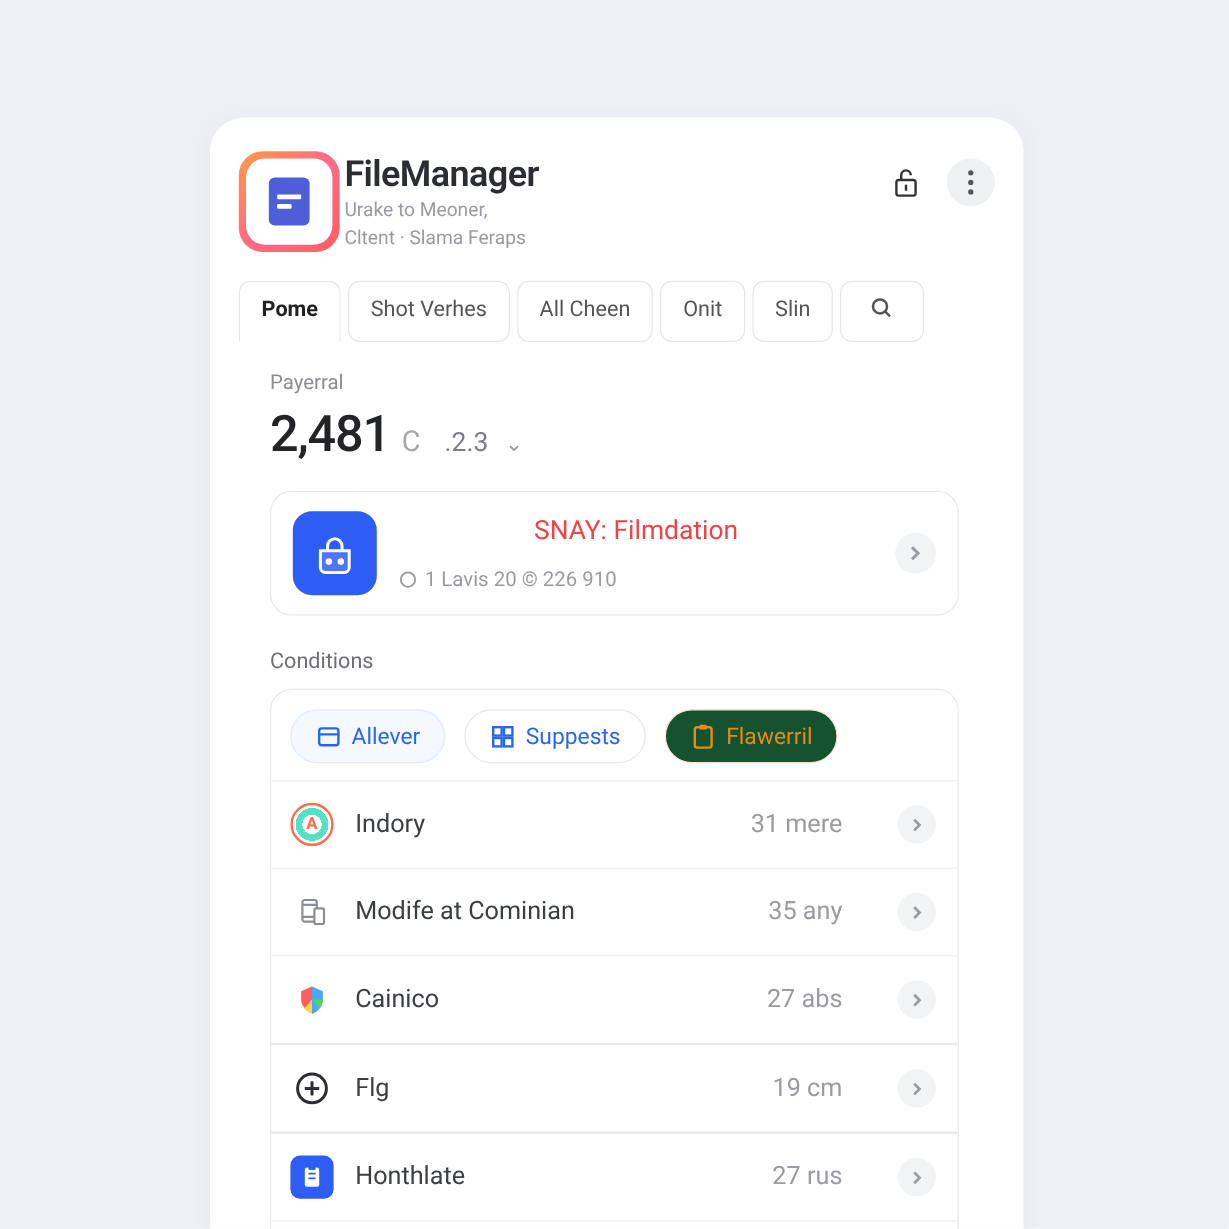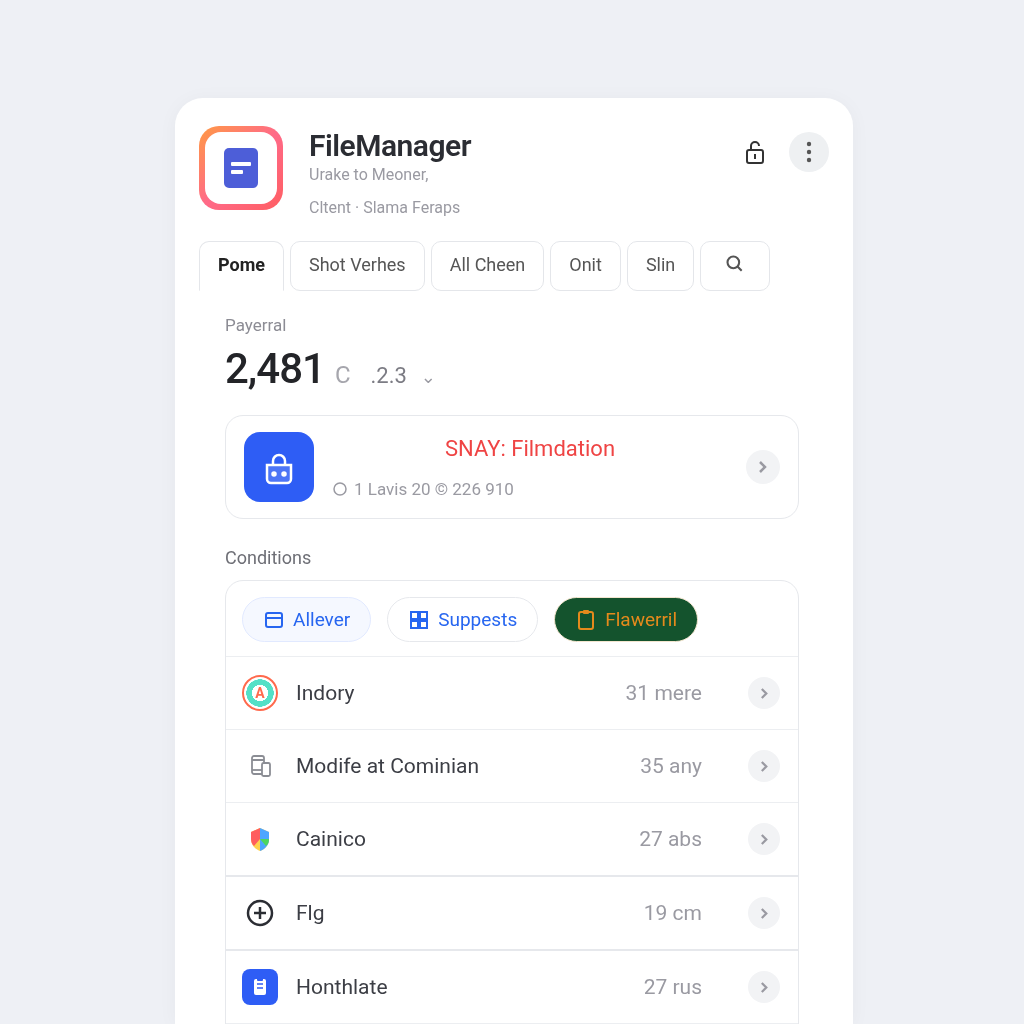--- a/index.html
+++ b/index.html
@@ -18,21 +18,21 @@
     height: 926px;
     background: #fff;
     border-radius: 28px 28px 0 0;
     box-shadow: 0 2px 20px rgba(0,0,0,0.04);
     overflow: hidden;
   }
   .header {
     display: flex;
     align-items: flex-start;
     padding: 28px 24px 18px 24px;
-    gap: 26px;
+    gap: 4px;
   }
   .app-icon-wrap {
     width: 84px; height: 84px;
     border-radius: 20px;
     background: linear-gradient(135deg, #ff9a44 0%, #ff6a88 50%, #ff5e62 100%);
     padding: 6px;
     display:flex; align-items:center; justify-content:center;
     flex-shrink: 0;
   }
   .app-icon-inner {
@@ -55,21 +55,21 @@
   }
   .app-icon-doc::after {
     content:"";
     position:absolute;
     top:22px; left:7px; width:12px; height:4px;
     background:#fff; border-radius:1px;
   }
   .header-text { flex:1; padding-top:2px; }
   .app-title { font-size: 30px; font-weight: 600; color:#2b2d33; letter-spacing:-0.5px; }
   .app-sub1 { font-size: 16px; color:#9a9aa2; margin-top:2px; }
-  .app-sub2 { font-size: 16px; color:#9a9aa2; margin-top:14px; }
+  .app-sub2 { font-size: 16px; color:#9a9aa2; margin-top:4px; }
   .header-actions { display:flex; gap:14px; align-items:flex-start; padding-top:6px; }
   .icon-btn { width:40px; height:40px; border-radius:50%; display:flex; align-items:center; justify-content:center; background:transparent; color:#444; cursor:pointer; }
   .icon-btn.shade { background:#eef0f2; }
   .tabs {
     display:flex;
     padding: 6px 8px 0 24px;
     gap: 6px;
   }
   .tab {
     padding: 12px 18px;

